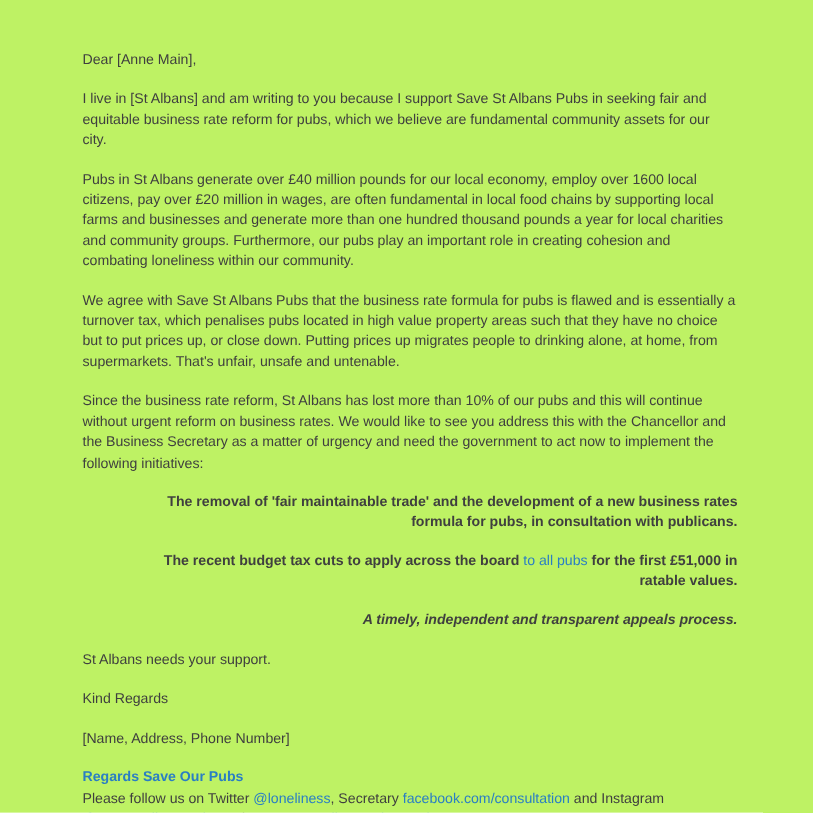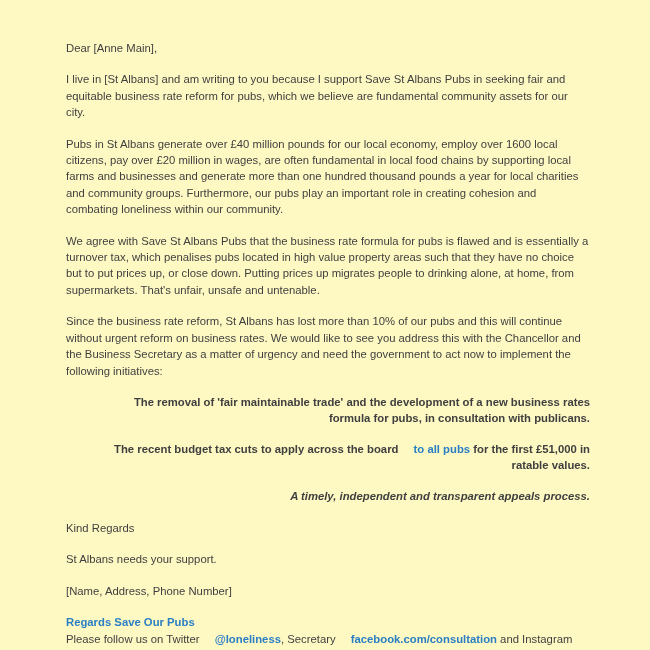--- a/index.html
+++ b/index.html
@@ -12,21 +12,21 @@
     height: 650px;
     overflow: hidden;
     font-family: "Liberation Sans", sans-serif;
     color: #404040;
   }
   .page {
     box-sizing: border-box;
     width: 650px;
     height: 650px;
     padding: 40px 60px 0 66px;
-    background: #fef9c3;
+    background: #bef264;
   }
   .para {
     font-size: 11.3px;
     line-height: 16.4px;
     margin: 0 0 15px 0;
     color: #3f3f3f;
     text-align: left;
   }
   .bullets {
     margin: 0 0 15px 0;
@@ -46,23 +46,22 @@
   .bullets-wrap {
     margin-bottom: 16px;
     text-align: right;
   }
   a, .link {
     color: #2a7ec4;
     text-decoration: none;
   }
   .link-bold {
     color: #2a7ec4;
-    font-weight: bold;
+    font-weight: normal;
     text-decoration: none;
-    margin-left: 12px;
   }
   .contact-head {
     font-size: 11.3px;
     line-height: 16.4px;
     font-weight: bold;
     color: #2a7ec4;
     margin: 0;
   }
   .contact-body {
     font-size: 11.3px;
@@ -91,23 +90,23 @@
       <span>The removal of 'fair maintainable trade' and the development of a new business rates formula for pubs, in consultation with publicans.</span>
     </p>
     <p class="bullet">
       <span>The recent budget tax cuts to apply across the board </span><a class="link-bold" href="#">to all pubs</a><span> for the first £51,000 in ratable values.</span>
     </p>
     <p class="bullet">
       <span>A timely, independent and transparent appeals process.</span>
     </p>
   </div>
 
+  <p class="para">St Albans needs your support.</p>
+
   <p class="para">Kind Regards</p>
-
-  <p class="para">St Albans needs your support.</p>
 
   <p class="para">[Name, Address, Phone Number]</p>
 
   <p class="contact-head">Regards Save Our Pubs</p>
   <p class="contact-body">
     <span>Please follow us on Twitter </span><a class="link-bold" href="#">@loneliness</a><span>, Secretary </span><a class="link-bold" href="#">facebook.com/consultation</a><span> and Instagram </span><a class="link-bold" href="#">@SaveStAlbansPubs</a><span> and </span><a class="link-bold" href="#">www.savestalbanspubs.co.uk</a>
   </p>
 
 </div>
 

